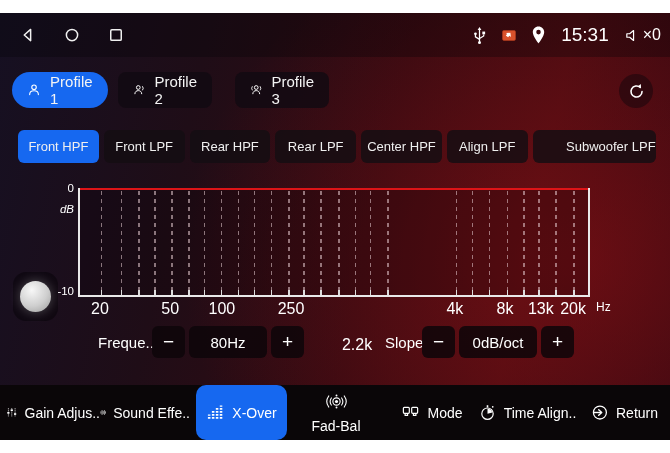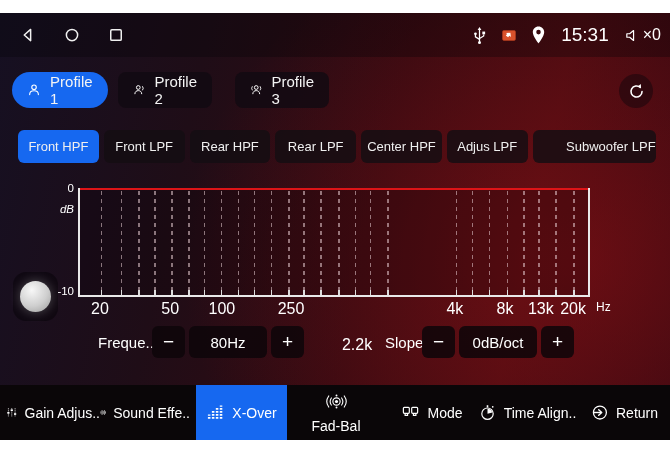--- a/index.html
+++ b/index.html
@@ -153,21 +153,21 @@
       <path d="M17.5 2.5 l0.2 4.8 -4.6-1.2 z" fill="#fff"></path>
     </svg>
   </div>
 
   <div class="filters">
     <div class="filter selected">Front HPF</div>
     <div class="filter">Front LPF</div>
     <div class="filter">Rear HPF</div>
     <div class="filter">Rear LPF</div>
     <div class="filter">Center HPF</div>
-    <div class="filter">Adjus LPF</div>
+    <div class="filter">Align LPF</div>
     <div class="filter">Subwoofer LPF</div>
   </div>
 
   <span class="ylab" style="left:58px;top:169px;width:16px;">0</span>
   <span class="ylab" style="left:50px;top:190px;width:24px;font-style:italic;">dB</span>
   <span class="ylab" style="left:48px;top:272px;width:26px;">-10</span>
   <div class="plot" id="plot">
     <div class="curve"></div>
   <div class="gridline" style="left: 4.1%;"></div>
       <div class="axtick" style="left: 4.1%;"></div>
@@ -264,21 +264,21 @@
     <div class="nav-item" style="left:100px;width:90px;">
       <svg width="19" height="19" viewBox="0 0 24 24">
         <line x1="3.5" y1="9" x2="3.5" y2="15" stroke="#fff" stroke-width="2.4" stroke-linecap="round"></line>
         <line x1="8" y1="4" x2="8" y2="20" stroke="#fff" stroke-width="2.4" stroke-linecap="round"></line>
         <line x1="12.5" y1="8" x2="12.5" y2="16" stroke="#fff" stroke-width="2.4" stroke-linecap="round"></line>
         <line x1="17" y1="4" x2="17" y2="20" stroke="#fff" stroke-width="2.4" stroke-linecap="round"></line>
         <line x1="21.5" y1="9" x2="21.5" y2="15" stroke="#fff" stroke-width="2.4" stroke-linecap="round"></line>
       </svg>
       <span>Sound Effe..</span>
     </div>
-    <div class="nav-item selected" style="left:196px;width:91px;">
+    <div class="nav-item selected" style="left:196px;width:91px;border-radius:10px;">
       <svg width="19" height="19" viewBox="0 0 24 24">
         <line x1="4" y1="20" x2="4" y2="14.5" stroke="#fff" stroke-width="3.2" stroke-dasharray="2.2 1.6"></line>
         <line x1="9" y1="20" x2="9" y2="9.5" stroke="#fff" stroke-width="3.2" stroke-dasharray="2.2 1.6"></line>
         <line x1="14" y1="20" x2="14" y2="6" stroke="#fff" stroke-width="3.2" stroke-dasharray="2.2 1.6"></line>
         <line x1="19" y1="20" x2="19" y2="3" stroke="#fff" stroke-width="3.2" stroke-dasharray="2.2 1.6"></line>
       </svg>
       <span>X-Over</span>
     </div>
     <div class="nav-item" style="left:294px;width:84px;flex-direction:column;">
       <svg width="21" height="19" viewBox="0 0 26 24">

